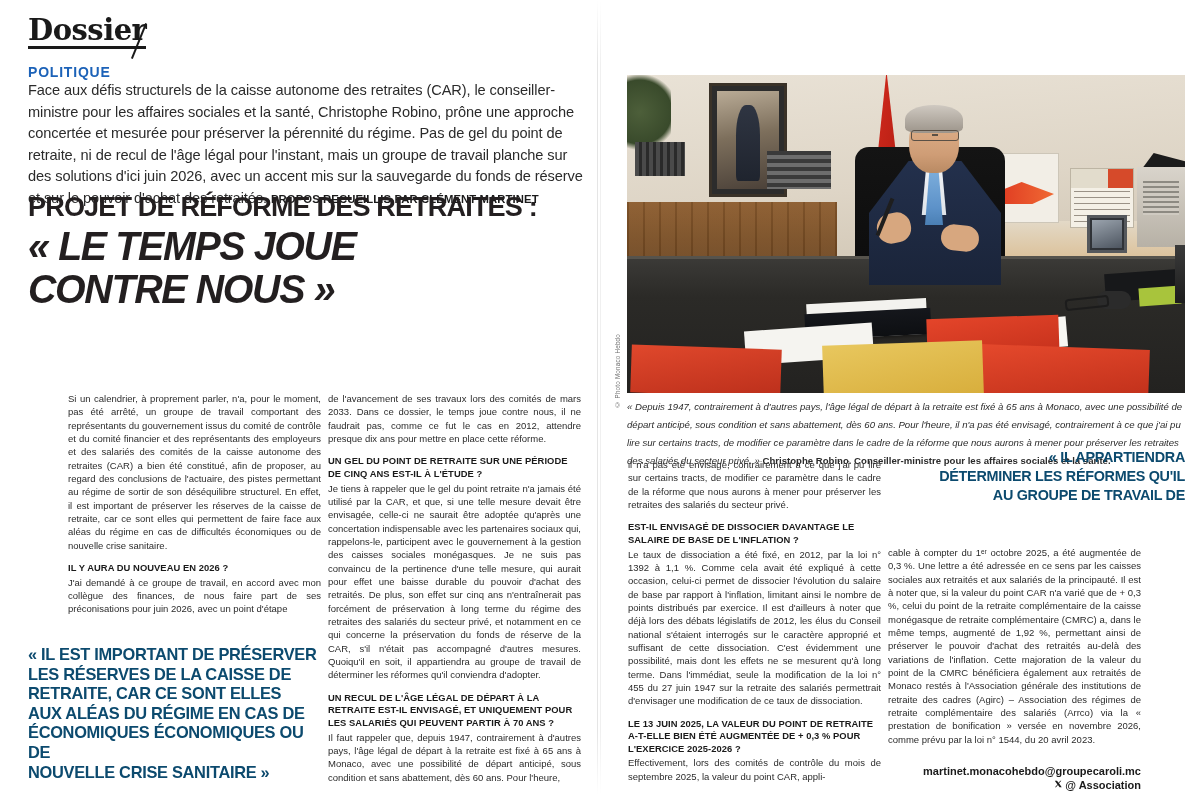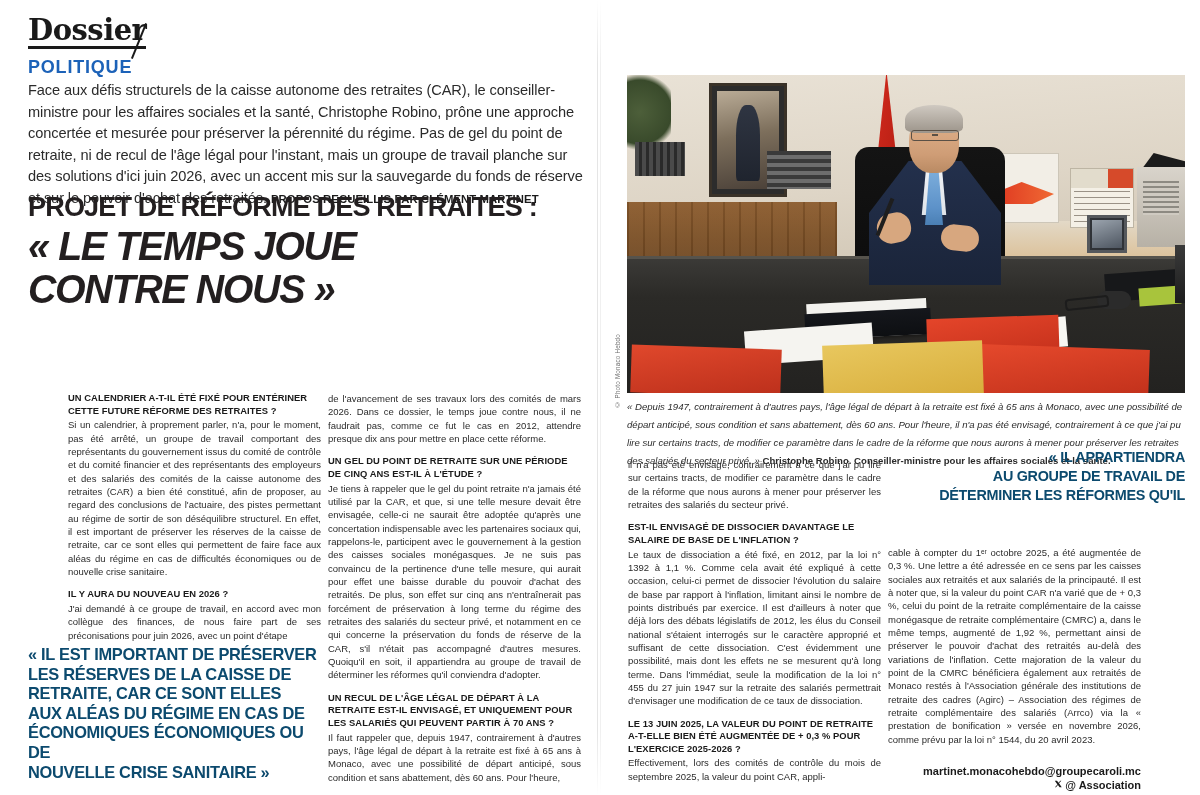--- a/index.html
+++ b/index.html
@@ -25,22 +25,22 @@
     border-bottom:3px solid #1a1a1a;
     display:inline-block;
     padding-bottom:1px;
   }
   .masthead-slash{
     position:absolute;left:110px;top:6px;
     width:2px;height:38px;background:#1a1a1a;
     transform:rotate(22deg);transform-origin:center;
   }
   .masthead-sub{
-    font-size:18px;font-weight:700;letter-spacing:0.8px;
-    color:#1c62b8;margin-top:8px;
+    font-size:14px;font-weight:700;letter-spacing:0.8px;
+    color:#1c62b8;margin-top:15px;
   }
 
   
   .chapeau{
     position:absolute;left:28px;top:80px;width:555px;
     font-size:14.6px;line-height:21.5px;color:#2b2b2b;
     letter-spacing:-0.1px;
   }
   .chapeau .byline{
     font-size:11.3px;font-weight:700;letter-spacing:0.1px;color:#1a1a1a;
@@ -316,27 +316,26 @@
 
   <div class="caption">
     <i>« Depuis 1947, contrairement à d'autres pays, l'âge légal de départ à la retraite est fixé à 65 ans à Monaco, avec une possibilité de départ anticipé, sous condition et sans abattement, dès 60 ans. Pour l'heure, il n'a pas été envisagé, contrairement à ce que j'ai pu lire sur certains tracts, de modifier ce paramètre dans le cadre de la réforme que nous aurons à mener pour préserver les retraites des salariés du secteur privé. »</i>
     <b>Christophe Robino. Conseiller-ministre pour les affaires sociales et la santé.</b>
   </div>
 
   <div class="gutter"></div>
   <div class="gutter2"></div>
 
   <div class="col" id="col1">
-      <h3>UN CALENDRIER A-T-IL ÉTÉ FIXÉ POUR ENTÉRINER CETTE FUTURE RÉFORME DES RETRAITES ?</h3>
       <p>Si un calendrier, à proprement parler, n'a, pour le moment, pas été arrêté, un groupe de travail comportant des représentants du gouvernement issus du comité de contrôle et du comité financier et des représentants des employeurs et des salariés des comités de la caisse autonome des retraites (CAR) a bien été constitué, afin de proposer, au regard des conclusions de l'actuaire, des pistes permettant au régime de sortir de son déséquilibre structurel. En effet, il est important de préserver les réserves de la caisse de retraite, car ce sont elles qui permettent de faire face aux aléas du régime en cas de difficultés économiques ou de nouvelle crise sanitaire.</p>
       <h3>IL Y AURA DU NOUVEAU EN 2026 ?</h3>
       <p>J'ai demandé à ce groupe de travail, en accord avec mon collègue des finances, de nous faire part de ses préconisations pour juin 2026, avec un point d'étape</p>
     </div>
   <div class="col" id="col2">
-      <p>de l'avancement de ses travaux lors des comités de mars 2026. Dans ce dossier, le temps joue contre nous, il ne faudrait pas, comme ce fut le cas en 2012, attendre presque dix ans pour mettre en place cette réforme.</p>
+      <p>de l'avancement de ses travaux lors des comités de mars 2033. Dans ce dossier, le temps joue contre nous, il ne faudrait pas, comme ce fut le cas en 2012, attendre presque dix ans pour mettre en place cette réforme.</p>
       <h3>UN GEL DU POINT DE RETRAITE SUR UNE PÉRIODE DE CINQ ANS EST-IL À L'ÉTUDE ?</h3>
       <p>Je tiens à rappeler que le gel du point retraite n'a jamais été utilisé par la CAR, et que, si une telle mesure devait être envisagée, celle-ci ne saurait être adoptée qu'après une concertation indispensable avec les partenaires sociaux qui, rappelons-le, participent avec le gouvernement à la gestion des caisses sociales monégasques. Je ne suis pas convaincu de la pertinence d'une telle mesure, qui aurait pour effet une baisse durable du pouvoir d'achat des retraités. De plus, son effet sur cinq ans n'entraînerait pas forcément de préservation à long terme du régime des retraites des salariés du secteur privé, et notamment en ce qui concerne la préservation du fonds de réserve de la CAR, s'il n'était pas accompagné d'autres mesures. Quoiqu'il en soit, il appartiendra au groupe de travail de déterminer les réformes qu'il conviendra d'adopter.</p>
       <h3>UN RECUL DE L'ÂGE LÉGAL DE DÉPART À LA RETRAITE EST-IL ENVISAGÉ, ET UNIQUEMENT POUR LES SALARIÉS QUI PEUVENT PARTIR À 70 ANS ?</h3>
       <p>Il faut rappeler que, depuis 1947, contrairement à d'autres pays, l'âge légal de départ à la retraite est fixé à 65 ans à Monaco, avec une possibilité de départ anticipé, sous condition et sans abattement, dès 60 ans. Pour l'heure,</p>
     </div>
   <div class="col" id="col3">
       <p>il n'a pas été envisagé, contrairement à ce que j'ai pu lire sur certains tracts, de modifier ce paramètre dans le cadre de la réforme que nous aurons à mener pour préserver les retraites des salariés du secteur privé.</p>
       <h3>EST-IL ENVISAGÉ DE DISSOCIER DAVANTAGE LE SALAIRE DE BASE DE L'INFLATION ?</h3>
       <p>Le taux de dissociation a été fixé, en 2012, par la loi n° 1392 à 1,1 %. Comme cela avait été expliqué à cette occasion, celui-ci permet de dissocier l'évolution du salaire de base par rapport à l'inflation, limitant ainsi le nombre de points distribués par exercice. Il est d'ailleurs à noter que déjà lors des débats législatifs de 2012, les élus du Conseil national s'étaient interrogés sur le caractère approprié et suffisant de cette dissociation. C'est évidemment une possibilité, mais dont les effets ne se mesurent qu'à long terme. Dans l'immédiat, seule la modification de la loi n° 455 du 27 juin 1947 sur la retraite des salariés permettrait d'envisager une modification de ce taux de dissociation.</p>
       <h3>LE 13 JUIN 2025, LA VALEUR DU POINT DE RETRAITE A-T-ELLE BIEN ÉTÉ AUGMENTÉE DE + 0,3 % POUR L'EXERCICE 2025-2026 ?</h3>
@@ -349,22 +348,22 @@
   <div class="pullquote" id="pq-left">
       <span>« IL EST IMPORTANT DE PRÉSERVER</span>
       <span>LES RÉSERVES DE LA CAISSE DE</span>
       <span>RETRAITE, CAR CE SONT ELLES</span>
       <span>AUX ALÉAS DU RÉGIME EN CAS DE</span>
       <span>ÉCONOMIQUES ÉCONOMIQUES OU DE</span>
       <span>NOUVELLE CRISE SANITAIRE »</span>
     </div>
   <div class="pullquote" id="pq-right">
       <span>« IL APPARTIENDRA</span>
+      <span>DÉTERMINER LES RÉFORMES QU'IL</span>
       <span>AU GROUPE DE TRAVAIL DE</span>
-      <span>DÉTERMINER LES RÉFORMES QU'IL</span>
     </div>
 
   <div class="signature">
     <div>martinet.monacohebdo@groupecaroli.mc</div>
     <div class="sig-social">
       <span class="x-logo">
         <svg width="8" height="8" viewBox="0 0 24 24" aria-hidden="true">
             <path fill="#1a1a1a" d="M18.9 2H22l-7 8 8.2 12h-6.4l-5-7.3L5.9 22H2.8l7.5-8.6L2.4 2h6.6l4.5 6.6L18.9 2z"></path>
           </svg>
       </span>

